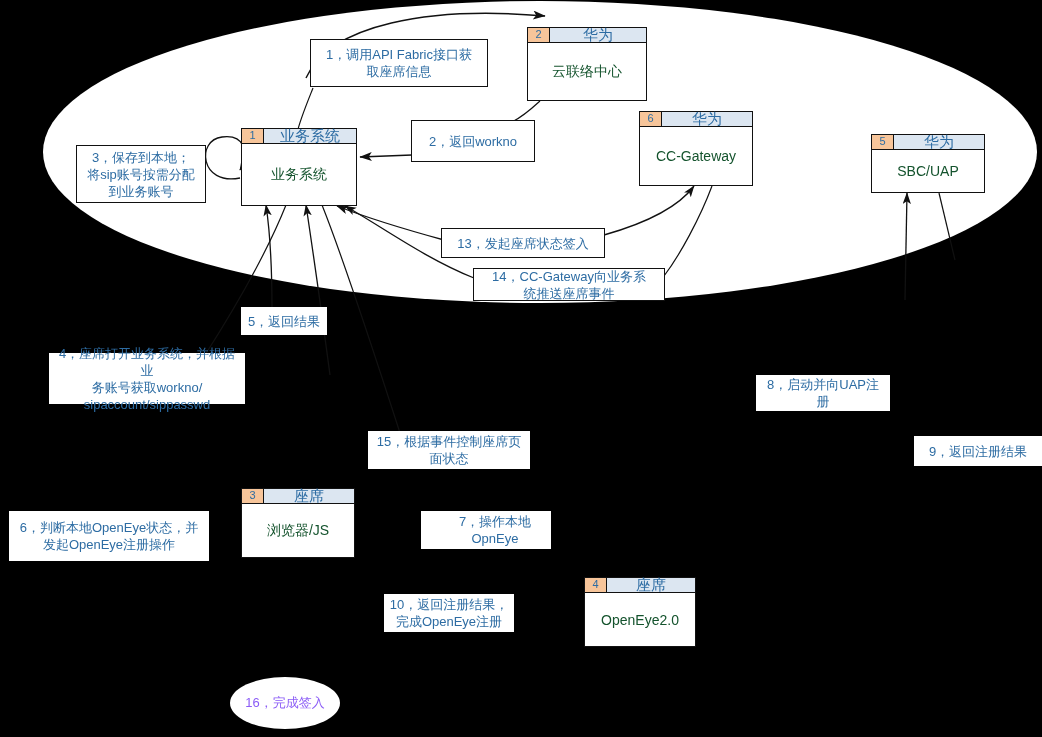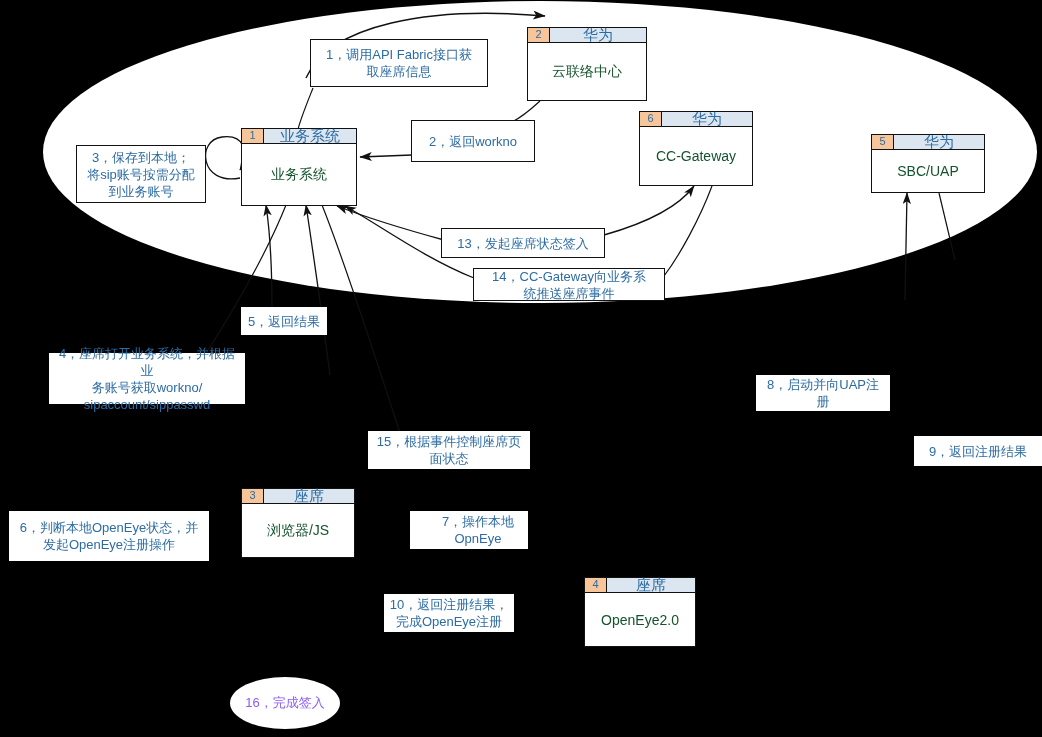--- a/index.html
+++ b/index.html
@@ -199,21 +199,21 @@
 册</div>
 
   <div class="note" style="left:368px;top:431px;width:162px;height:38px;">15，根据事件控制座席页
 面状态</div>
 
   <div class="note" style="left:873px;top:436px;width:128px;height:30px;margin-left:41px;">9，返回注册结果</div>
 
   <div class="note" style="left:9px;top:511px;width:200px;height:50px;">6，判断本地OpenEye状态，并
 发起OpenEye注册操作</div>
 
-  <div class="note" style="left:410px;top:511px;width:118px;height:38px;padding-left:22px;">7，操作本地
+  <div class="note" style="left:421px;top:511px;width:130px;height:38px;padding-left:22px;">7，操作本地
 OpnEye</div>
 
   <div class="note" style="left:384px;top:594px;width:130px;height:38px;">10，返回注册结果，
 完成OpenEye注册</div>
 
   <div class="terminator" style="left:230px;top:677px;width:110px;height:52px;">16，完成签入</div>
 
 </div>
 
 </body></html>

